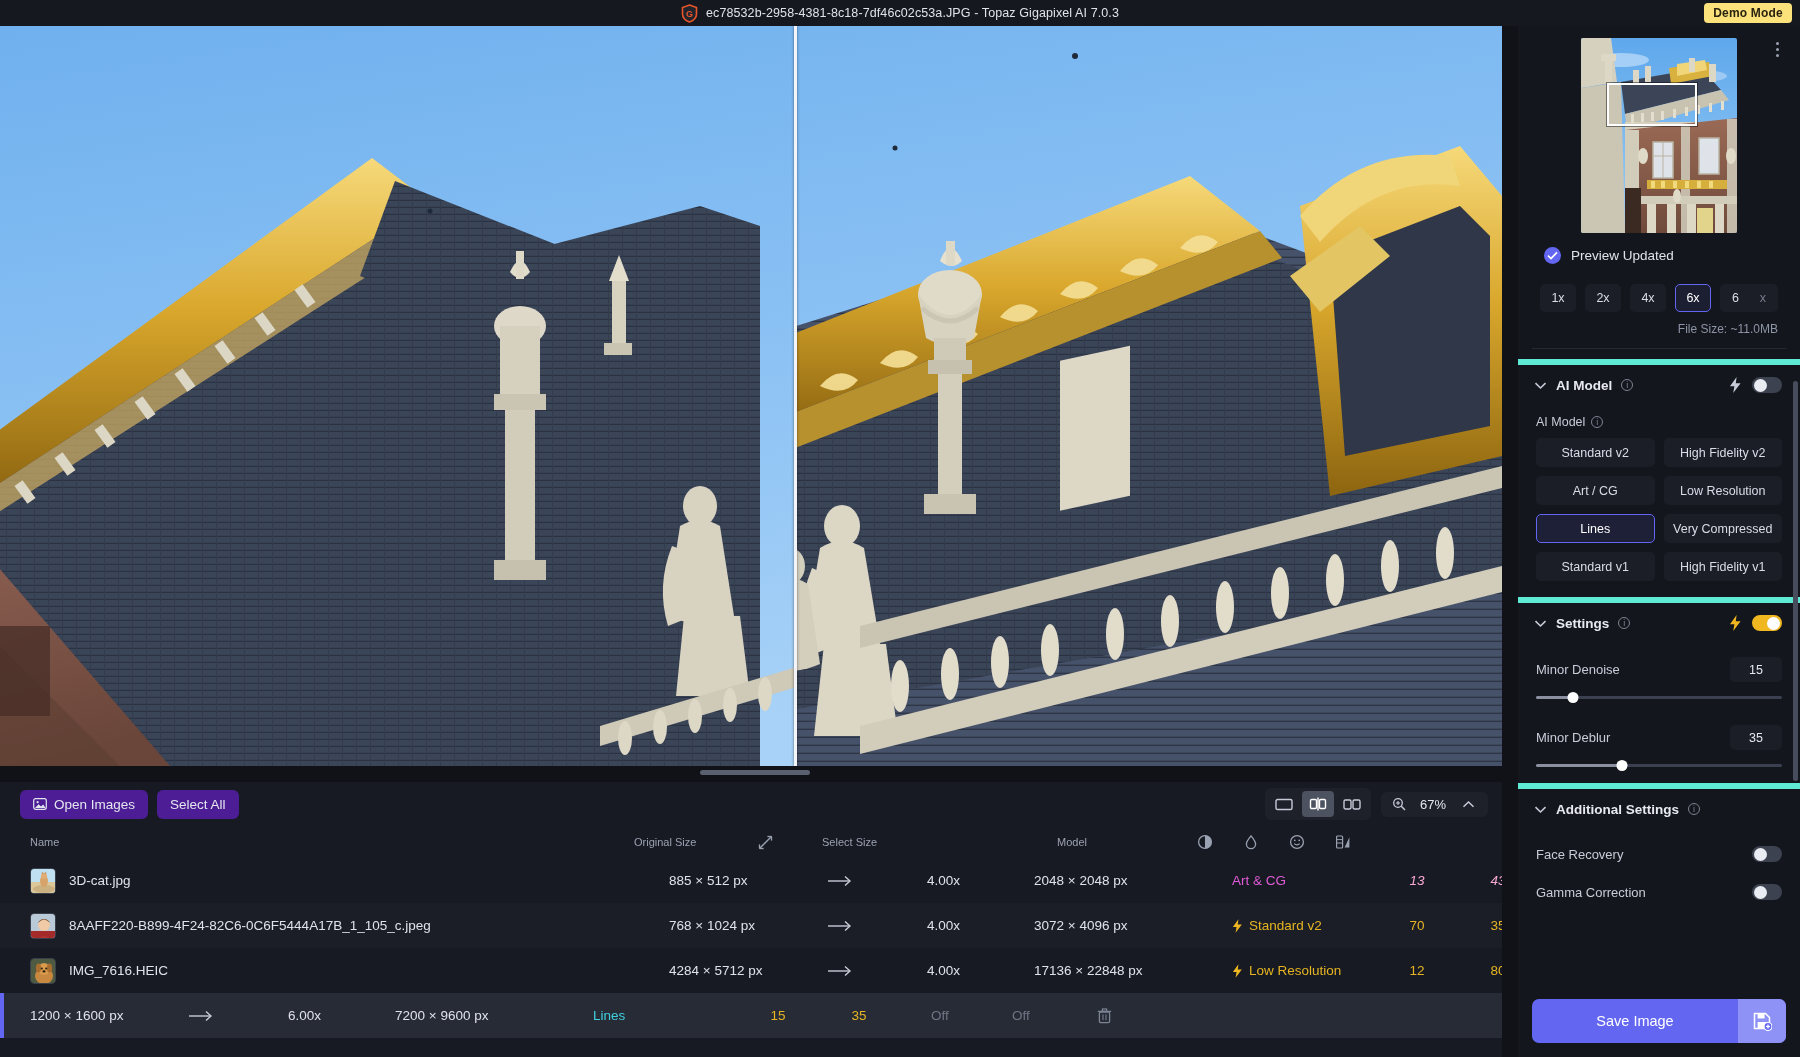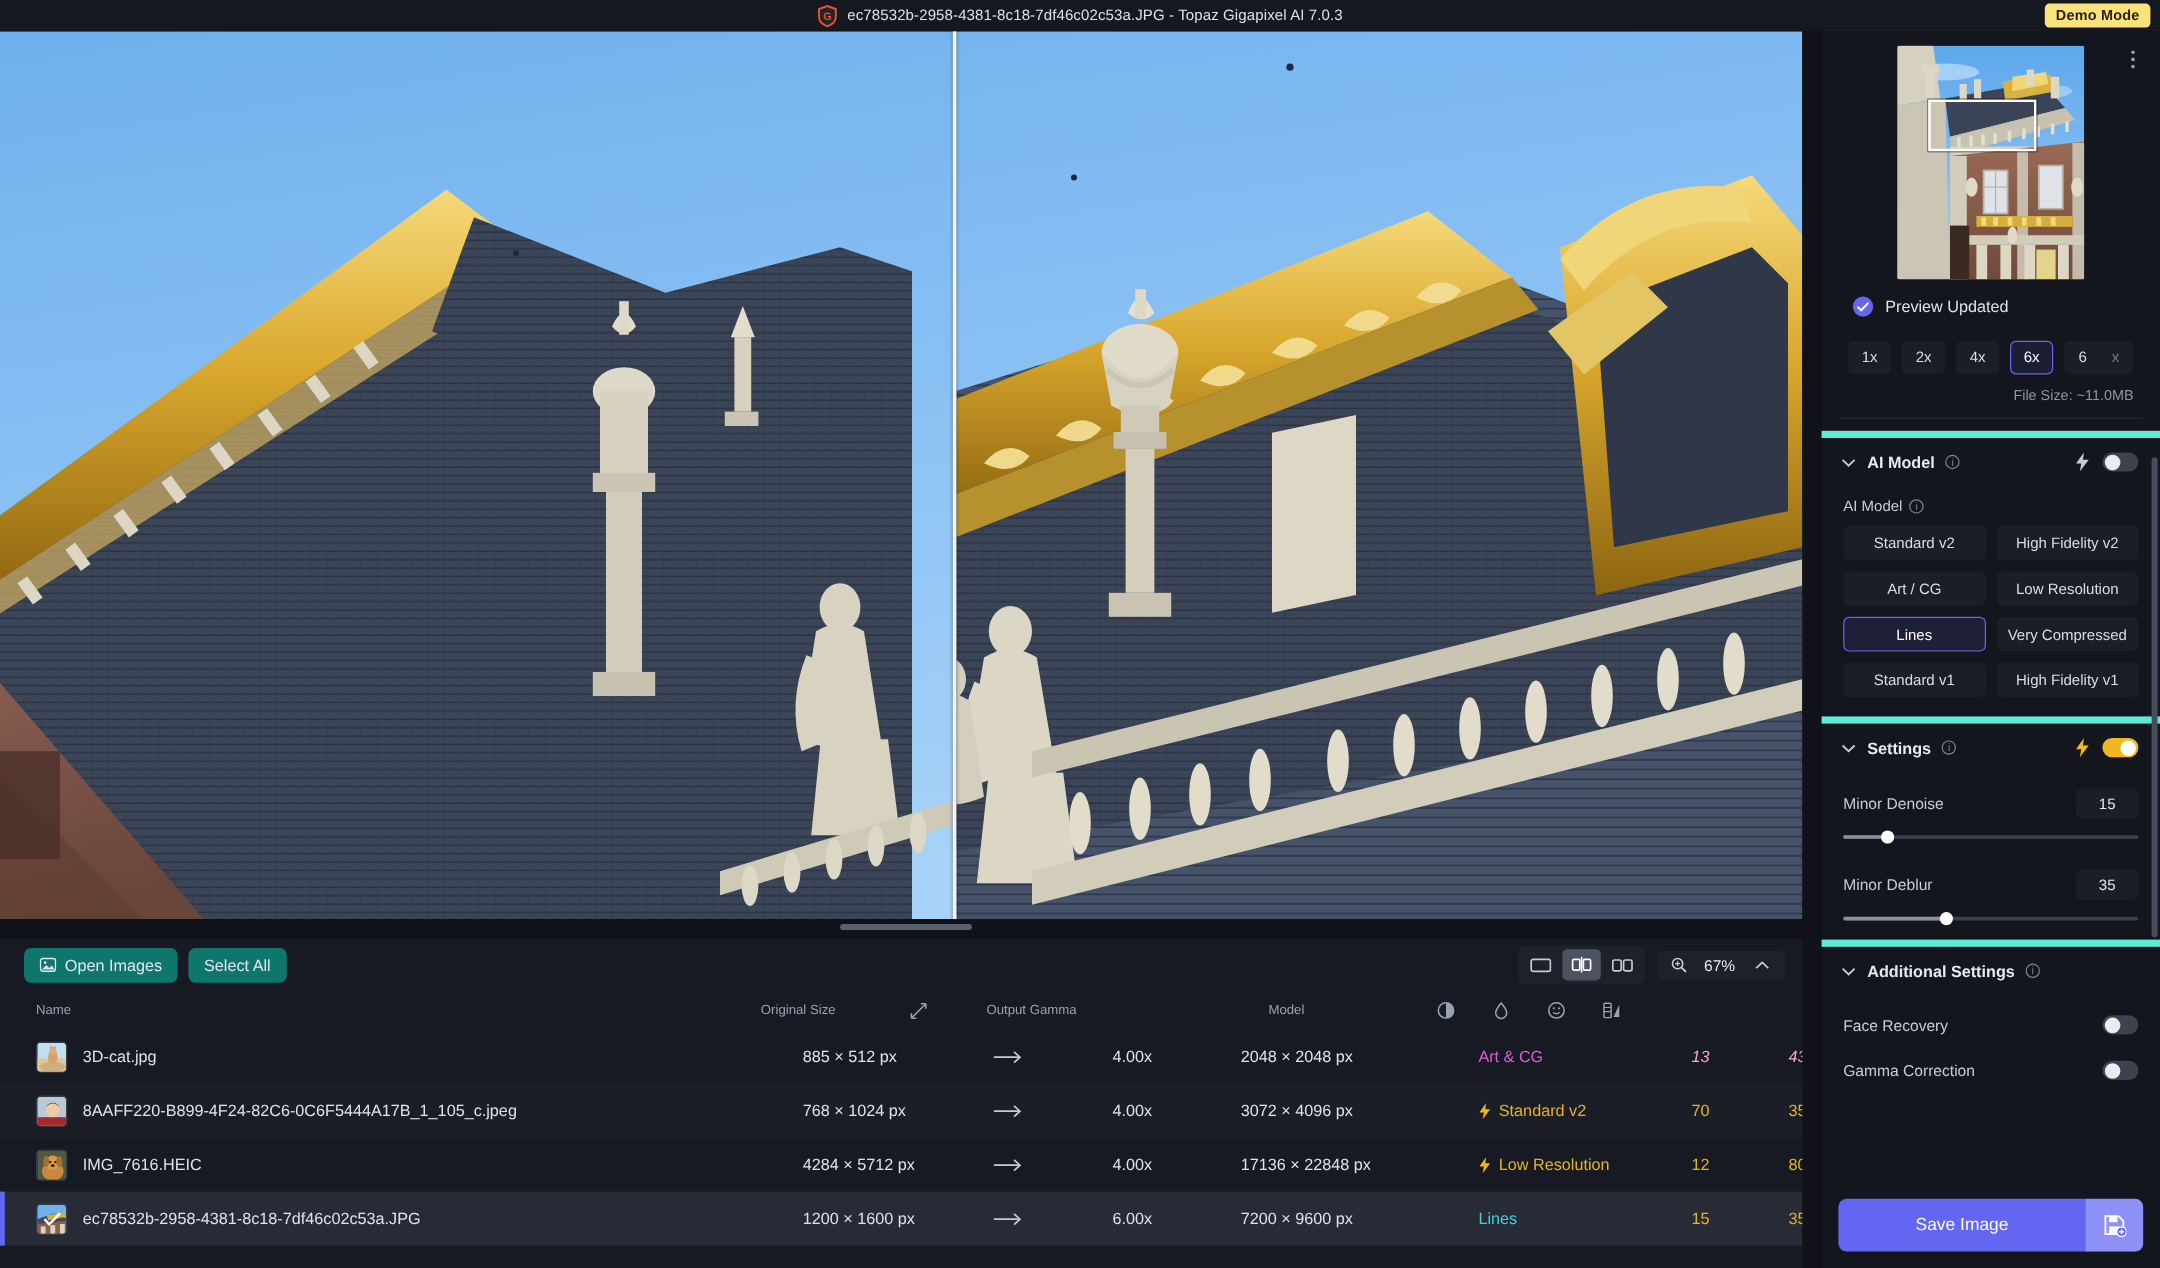--- a/index.html
+++ b/index.html
@@ -41,21 +41,21 @@
   .split-line { position: absolute; top: 0; bottom: 0; left: 794px; width: 3px; background: #f2f4f8; box-shadow: 0 0 3px rgba(0,0,0,.5); z-index: 6; cursor: ew-resize; }
 
   .hscrollwrap { height: 16px; flex: 0 0 16px; background: #101218; position: relative; }
   .hscroll { position: absolute; top: 4px; left: 700px; width: 110px; height: 5px; background: #5b6070; border-radius: 3px; }
 
   
   .filepanel { flex: 1 1 auto; background: #171a22; display: flex; flex-direction: column; min-height: 0; }
   .file-toolbar { height: 44px; flex: 0 0 44px; display: flex; align-items: center; padding: 0 14px 0 20px; gap: 9px; position: relative; }
   .tb-btn {
     display: flex; align-items: flex-start; gap: 7px;
-    background: #0f766e; border: none; border-radius: 6px;
+    background: #4c1d95; border: none; border-radius: 6px;
     color: #e3e6ee; font-size: 13.5px; padding: 7px 13px; cursor: pointer;
     font-family: inherit;
   }
   .toolbar-right { margin-left: auto; display: flex; align-items: center; gap: 10px; }
   .viewmode-group { display: flex; background: #1e212a; border-radius: 6px; padding: 3px; gap: 2px; }
   .vm-btn { width: 32px; height: 26px; display: flex; align-items: center; justify-content: center;
             border-radius: 4px; cursor: pointer; }
   .vm-btn.active { background: #4d5261; }
   .zoom-group { display: flex; align-items: center; gap: 10px; background: #1e212a; border-radius: 6px; padding: 5px 11px; }
   .zoom-val { font-size: 13px; color: #e3e6ee; min-width: 34px; text-align: center; }
@@ -439,21 +439,21 @@
             <span>
               <svg width="15" height="15" viewBox="0 0 15 15">
                 <polyline points="13.5,1.5 13.5,5.6" stroke="#9aa1b1" stroke-width="1.3" fill="none"></polyline>
                 <polyline points="13.5,1.5 9.4,1.5" stroke="#9aa1b1" stroke-width="1.3" fill="none"></polyline>
                 <polyline points="1.5,13.5 1.5,9.4" stroke="#9aa1b1" stroke-width="1.3" fill="none"></polyline>
                 <polyline points="1.5,13.5 5.6,13.5" stroke="#9aa1b1" stroke-width="1.3" fill="none"></polyline>
                 <line x1="1.5" y1="13.5" x2="13.5" y2="1.5" stroke="#9aa1b1" stroke-width="1.3"></line>
               </svg>
             </span>
           </div>
-          <div class="c-out" style="width: 235px; flex: 0 0 235px;">Output Gamma</div>
+          <div class="c-out" style="width: 235px; flex: 0 0 235px;">Select Size</div>
           <div class="c-model">Model</div>
           <div class="head-icons">
             <div class="hi">
               <svg width="16" height="16" viewBox="0 0 16 16">
                 <circle cx="8" cy="8" r="6.4" fill="none" stroke="#9aa1b1" stroke-width="1.3"></circle>
                 <path d="M8 1.6 A6.4 6.4 0 0 1 8 14.4 Z" fill="#9aa1b1"></path>
               </svg>
             </div>
             <div class="hi">
               <svg width="16" height="16" viewBox="0 0 16 16">
@@ -603,39 +603,20 @@
                 <svg width="15" height="16" viewBox="0 0 15 16">
                   <rect x="2.4" y="4" width="10.2" height="10.6" rx="1.4" fill="none" stroke="#7d8494" stroke-width="1.3"></rect>
                   <line x1="0.8" y1="3.4" x2="14.2" y2="3.4" stroke="#7d8494" stroke-width="1.3"></line>
                   <rect x="5.4" y="1" width="4.2" height="2.4" fill="none" stroke="#7d8494" stroke-width="1.2"></rect>
                   <line x1="6" y1="6.4" x2="6" y2="12.2" stroke="#7d8494" stroke-width="1"></line>
                   <line x1="9" y1="6.4" x2="9" y2="12.2" stroke="#7d8494" stroke-width="1"></line>
                 </svg>
               </div>
             </div>
             <div class="trow selected">
-              <div class="c-name">
-                <span class="thumb">
-                  <svg width="26" height="26" viewBox="0 0 26 26" preserveAspectRatio="none">
-                    <rect width="26" height="26" fill="#6fb0ee"></rect>
-                    <polygon points="0,12 14,7 26,12 26,26 0,26" fill="#3f4a5e"></polygon>
-                    <polygon points="0,16 26,13 26,26 0,26" fill="#8a6148"></polygon>
-                    <rect x="3" y="18" width="4" height="8" fill="#d9d3c2"></rect>
-                    <rect x="11" y="17" width="4" height="9" fill="#d9d3c2"></rect>
-                    <rect x="19" y="16" width="4" height="10" fill="#d9d3c2"></rect>
-                    <polygon points="8,9 22,6 24,10 9,13" fill="#d7ad3c"></polygon>
-                  </svg>
-                  <span class="tick">
-                    <svg width="15" height="12" viewBox="0 0 15 12">
-                      <polyline points="1,6 5,10.2 14,1.2" fill="none" stroke="#fff" stroke-width="2"></polyline>
-                    </svg>
-                  </span>
-                </span>
-                <span>ec78532b-2958-4381-8c18-7df46c02c53a.JPG</span>
-              </div>
               <div class="c-orig">1200 × 1600 px</div>
               <div class="c-arrow">
                 <svg width="26" height="12" viewBox="0 0 26 12">
                   <line x1="0" y1="6" x2="22" y2="6" stroke="#c6cbd8" stroke-width="1.4"></line>
                   <polyline points="17,1.5 22,6 17,10.5" fill="none" stroke="#c6cbd8" stroke-width="1.4"></polyline>
                 </svg>
               </div>
               <div class="c-out" style="width:72px;flex:0 0 72px">6.00x</div>
               <div class="c-out" style="width:163px;flex:0 0 163px">7200 × 9600 px</div>
               <div class="c-model">

